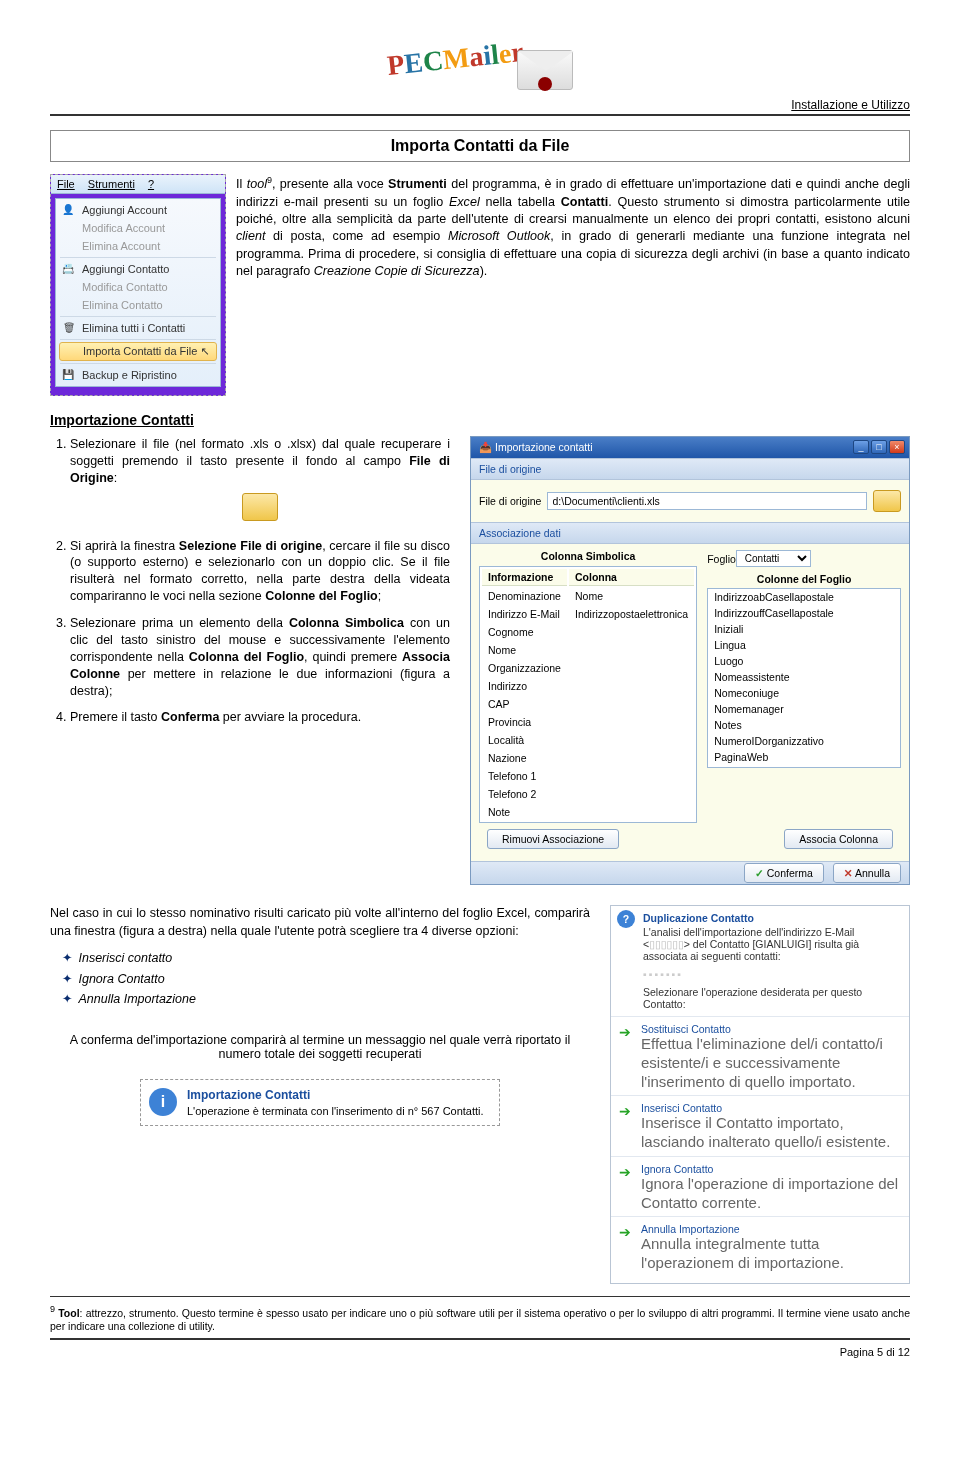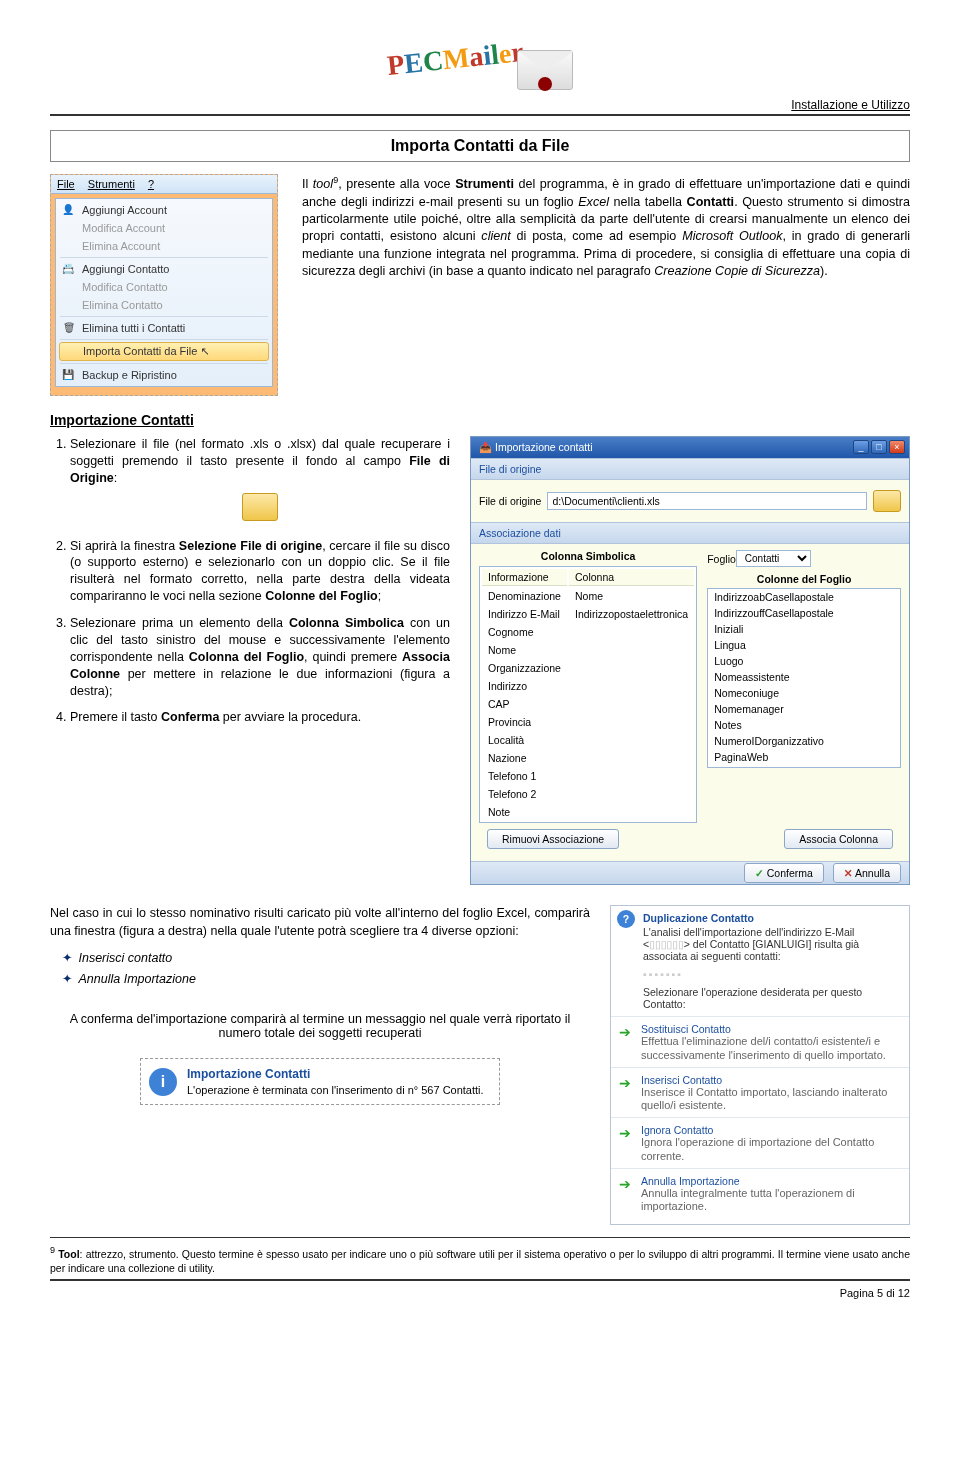--- a/index.html
+++ b/index.html
@@ -8,21 +8,21 @@
 .logo-wrap{display:inline-block;position:relative}
 .logo-text{font-family:"Comic Sans MS",cursive;font-size:28px;font-weight:bold;transform:rotate(-6deg);display:inline-block}
 .logo .p{color:#c0392b}.logo .e{color:#2874a6}.logo .c{color:#1e8449}.logo .m{color:#f39c12}
 .envelope-icon{display:inline-block;width:56px;height:40px;background:linear-gradient(180deg,#fafafa,#ddd);border:1px solid #bbb;border-radius:3px;position:relative;vertical-align:middle;margin-left:-10px;margin-top:10px}
 .envelope-icon::before{content:"";position:absolute;top:0;left:0;right:0;border-left:28px solid transparent;border-right:28px solid transparent;border-top:20px solid #eee}
 .seal{position:absolute;bottom:-2px;left:50%;transform:translateX(-50%);width:14px;height:14px;background:#8b0000;border-radius:50%}
 .header-right{text-align:right;font-size:12px;text-decoration:underline;margin-bottom:2px}
 hr.header-rule{border:none;border-top:2px solid #333;margin-bottom:14px}
 h2.title{text-align:center;font-size:16px;font-weight:bold;border:1px solid #888;padding:6px;margin-bottom:12px}
 .intro{overflow:auto;margin-bottom:16px}
-.menu-shot{float:left;width:228px;border:1px dashed #aaa;margin-right:24px;font-size:11px;background:#fdba74;padding-bottom:4px}
+.menu-shot{float:left;width:176px;border:1px dashed #aaa;margin-right:10px;font-size:11px;background:#6d28d9;padding-bottom:4px}
 .menubar{background:linear-gradient(180deg,#eaf3fc,#cfe4f7);padding:3px 6px;border-bottom:1px solid #9cb8d6;font-size:11px}
 .menubar span{margin-right:10px;text-decoration:underline}
 .dropdown{background:linear-gradient(180deg,#f6f9fd,#e4effa);border:1px solid #9cb8d6;margin:4px;padding:2px 0}
 .dropdown .item{padding:3px 8px 3px 26px;position:relative;color:#333}
 .dropdown .item.dim{color:#999}
 .dropdown .sep{border-top:1px solid #cdd9e6;margin:2px 4px}
 .dropdown .item.hover{background:linear-gradient(180deg,#fff1b3,#ffd87a);border:1px solid #e0b34d;border-radius:3px;margin:0 3px;padding:2px 5px 2px 23px}
 .dropdown .ico{position:absolute;left:6px;top:2px;width:14px;height:14px;font-size:10px;text-align:center;line-height:14px}
 .intro p{text-align:justify;font-size:12.6px;line-height:1.38}
 .intro .it{font-style:italic}
@@ -46,42 +46,42 @@
 .assoc{display:flex;gap:10px}
 .assoc-left{flex:1}
 .assoc-right{flex:1}
 .assoc-top{display:flex;align-items:center;margin-bottom:4px}
 .assoc-top .lbl{font-weight:bold;flex:1;text-align:center}
 .assoc-top .foglio{display:flex;align-items:center;}
 .assoc-top select{background:#fff;border:1px solid #9cb8d6;padding:1px 14px 1px 4px;font-size:10px}
 .list{background:#fff;border:1px solid #9cb8d6;height:180px;overflow:hidden}
 .list .li{padding:2px 6px}
 table.map{width:100%;background:#fff;border:1px solid #9cb8d6}
-table.map th{background:#fbfcea;text-align:left;padding:2px 6px;border-bottom:1px solid #d7dfc5;font-weight:normal}
+table.map th{background:#fbfcea;text-align:left;padding:2px 6px;border-bottom:1px solid #d7dfc5;font-weight:bold}
 table.map td{padding:2px 6px}
 .dlg-btns{display:flex;justify-content:space-between;padding:6px 8px;background:#fbfcea}
 .dlg-btns .b,.dlg-footer .b{background:linear-gradient(180deg,#fff,#e2e9f2);border:1px solid #8ba6c6;border-radius:3px;padding:3px 14px;font-size:10.5px}
 .dlg-footer{background:linear-gradient(180deg,#dfe9f6,#c6d7ec);padding:5px 8px;text-align:right;border-top:1px solid #b2c4db}
 .dlg-footer .b{margin-left:6px;padding:3px 10px}
 .check{color:#2e9e2e;font-weight:bold}
 .cross{color:#c0392b;font-weight:bold}
 .sec3{overflow:auto;margin-top:20px}
 .sec3 .txt{float:left;width:540px;font-size:12.5px;text-align:justify;line-height:1.4}
 .stars{margin:10px 0 10px 12px}
 .stars div{margin:3px 0;font-style:italic}
 .stars .st{color:#0b2e6f;font-style:normal;margin-right:6px}
 .dup{float:right;width:300px;border:1px solid #b9c5d4;background:#fff;font-size:10.5px;padding-bottom:6px}
 .dup-title{color:#1a4e9e;font-weight:bold;padding:6px 8px 2px 32px;position:relative}
 .dup-title .q{position:absolute;left:6px;top:4px;width:18px;height:18px;border-radius:50%;background:#3d82d6;color:#fff;text-align:center;line-height:18px;font-weight:bold}
 .dup-desc{padding:0 8px 6px 32px;color:#333}
 .dup-blur{color:#ccc;letter-spacing:2px;padding-left:32px}
 .dup-opt{border-top:1px solid #e2e8f0;padding:6px 8px 4px 30px;position:relative}
 .dup-opt .arr{position:absolute;left:8px;top:7px;color:#28a428;font-size:14px}
 .dup-opt .ot{color:#1a4e9e}
-.dup-opt .od{color:#666;font-size:11px;line-height:1.25}
+.dup-opt .od{color:#666;font-size:15px;line-height:1.25}
 .confmsg{text-align:center;font-size:12.5px;margin:14px auto 10px;width:540px;float:left;clear:left}
 .import-pop{width:360px;border:1px dashed #999;margin:8px auto 0;background:#fff;padding:8px;display:flex;align-items:center;gap:10px;font-size:11px;float:left;clear:left;margin-left:90px}
 .import-pop .info{width:28px;height:28px;border-radius:50%;background:#3d82d6;color:#fff;text-align:center;line-height:28px;font-weight:bold;font-size:16px}
 .import-pop .it-title{color:#1a4e9e;font-weight:bold;font-size:12px;display:block;margin-bottom:3px}
 .footnote{clear:both;border-top:1px solid #333;margin-top:12px;padding-top:6px;font-size:10.5px;line-height:1.35;text-align:justify}
 .pagenum{text-align:right;font-size:11px;margin-top:6px}
 sup{font-size:9px;vertical-align:super}
 b{font-weight:bold}
 </style>
 </head>
@@ -290,20 +290,21 @@
         <span class="arr">➔</span>
         <div class="ot">Annulla Importazione</div>
         <div class="od">Annulla integralmente tutta l'operazionem di importazione.</div>
       </div>
   </div>
 
   <div class="txt">
     <p><span>Nel caso in cui lo stesso nominativo risulti caricato più volte all'interno del foglio </span><span class="it">Excel</span><span>, comparirà una finestra (figura a destra) nella quale l'utente potrà scegliere tra 4 diverse opzioni:</span></p>
     <div class="stars">
       <div><span class="st">✦</span><span>Inserisci contatto</span></div>
+      <div><span class="st">✦</span><span>Ignora Contatto</span></div>
       <div><span class="st">✦</span><span>Annulla Importazione</span></div>
     </div>
   </div>
 
   <div class="confmsg">A conferma del'importazione comparirà al termine un messaggio nel quale verrà riportato il numero totale dei soggetti recuperati</div>
 
   <div class="import-pop">
     <span class="info">i</span>
     <div>
       <span class="it-title">Importazione Contatti</span>

